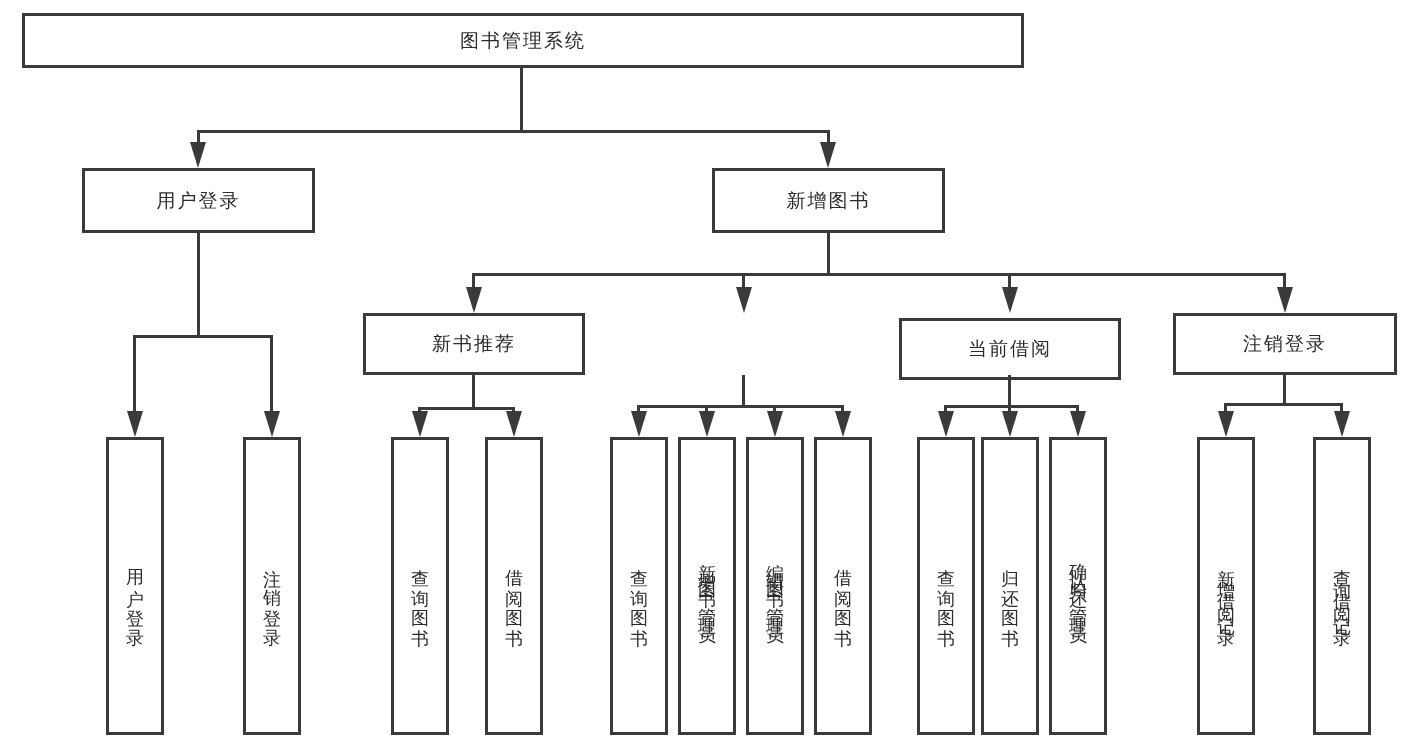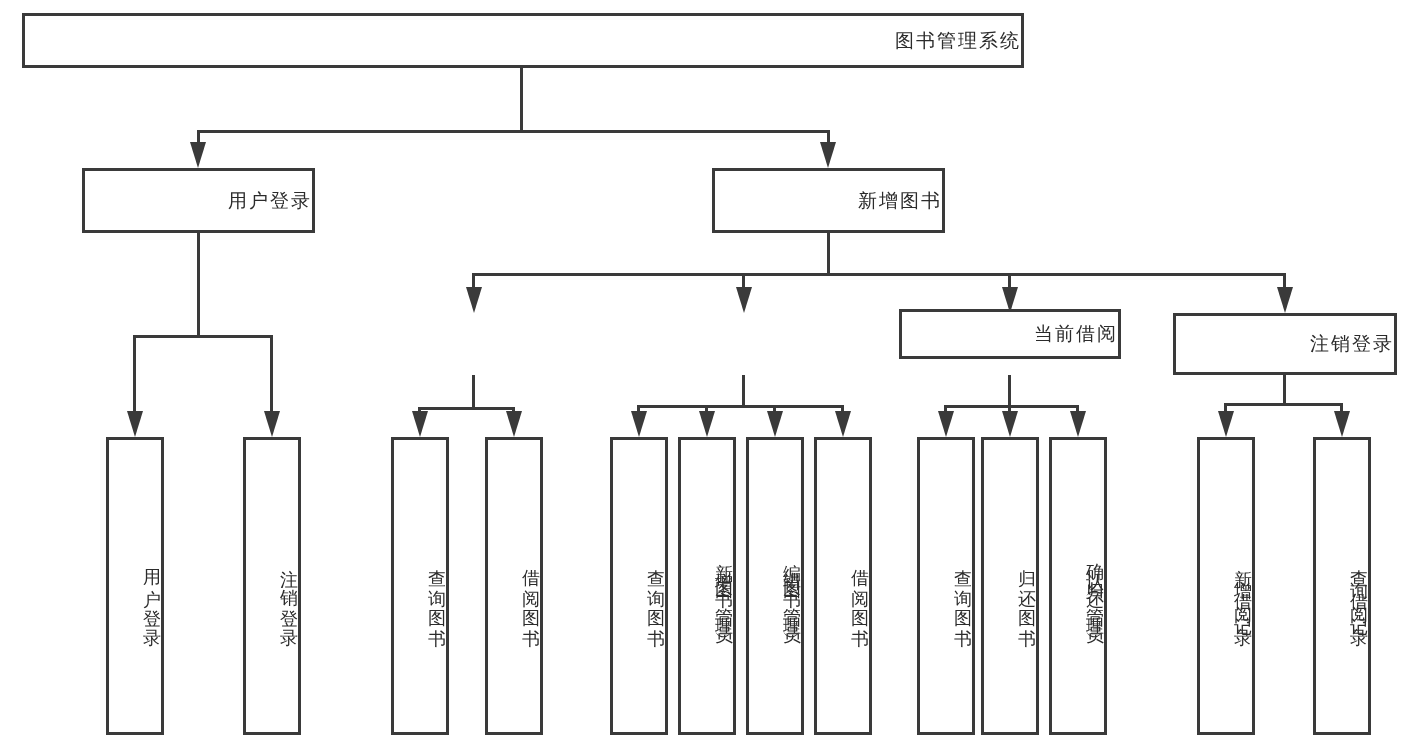--- a/index.html
+++ b/index.html
@@ -1,21 +1,21 @@
 <!DOCTYPE html>
 <html style="--line: #3a3a3a; --text: #2b2b2b; --bg: #ffffff;"><head>
 <meta charset="utf-8">
 <style>
   :root { --line:#3a3a3a; --text:#2b2b2b; --bg:#ffffff; }
   * { margin:0; padding:0; box-sizing:border-box; }
   body { background:#fff; font-family:"Liberation Sans","DejaVu Sans",sans-serif; }
   .canvas { position:relative; width:1405px; height:747px; background:var(--bg); overflow:hidden; }
 
   .box { position:absolute; border:3px solid var(--line); background:#fff;
-         display:flex; align-items:center; justify-content:flex-end;
+         display:flex; align-items:center; justify-content:center;
          color:var(--text); }
   .hnode { font-size:19px; letter-spacing:2px; }
   .root  { left:22px; top:13px; width:1002px; height:55px; }
   .leaf  { top:437px; width:58px; height:298px; }
   .leaf span { writing-mode:vertical-rl; line-height:1; font-size:18px; }
   .sp4 span { letter-spacing:20px; margin-top:18px; }
   .sp6 span { letter-spacing:12px; margin-top:10px; }
   .sp9 span { letter-spacing:9px;  margin-top:7px;  }
 
   .vline { position:absolute; width:3px; background:var(--line); }
@@ -62,21 +62,24 @@
   <div class="hline" style="left:472px;top:273px;width:813px"></div>
   <div class="vline" style="left:472px;top:273px;height:18px"></div>
   <div class="arrow" style="left:466px;top:287px"></div>
   <div class="vline" style="left:742px;top:273px;height:18px"></div>
   <div class="arrow" style="left:736px;top:287px"></div>
   <div class="vline" style="left:1008px;top:273px;height:18px"></div>
   <div class="arrow" style="left:1002px;top:287px"></div>
   <div class="vline" style="left:1283px;top:273px;height:18px"></div>
   <div class="arrow" style="left:1277px;top:287px"></div>
 
-  <div class="box hnode" style="left:899px;top:309px;width:222px;height:50px">
+  <div class="box hnode" style="left:363px;top:313px;width:222px;height:62px">
+    <span>新书推荐</span>
+  </div>
+  <div class="box hnode" style="left:899px;top:318px;width:222px;height:62px">
     <span>当前借阅</span>
   </div>
   <div class="box hnode" style="left:1173px;top:313px;width:224px;height:62px">
     <span>注销登录</span>
   </div>
 
   <div class="vline" style="left:472px;top:375px;height:34px"></div>
   <div class="hline" style="left:418px;top:407px;width:97px"></div>
   <div class="vline" style="left:418px;top:407px;height:8px"></div>
   <div class="arrow" style="left:412px;top:411px"></div>

